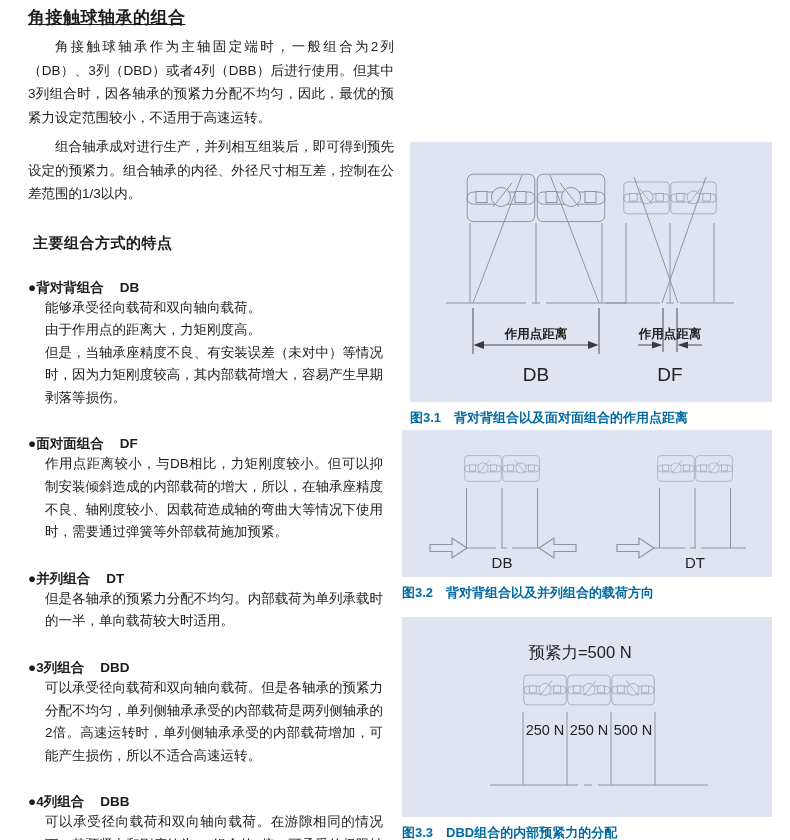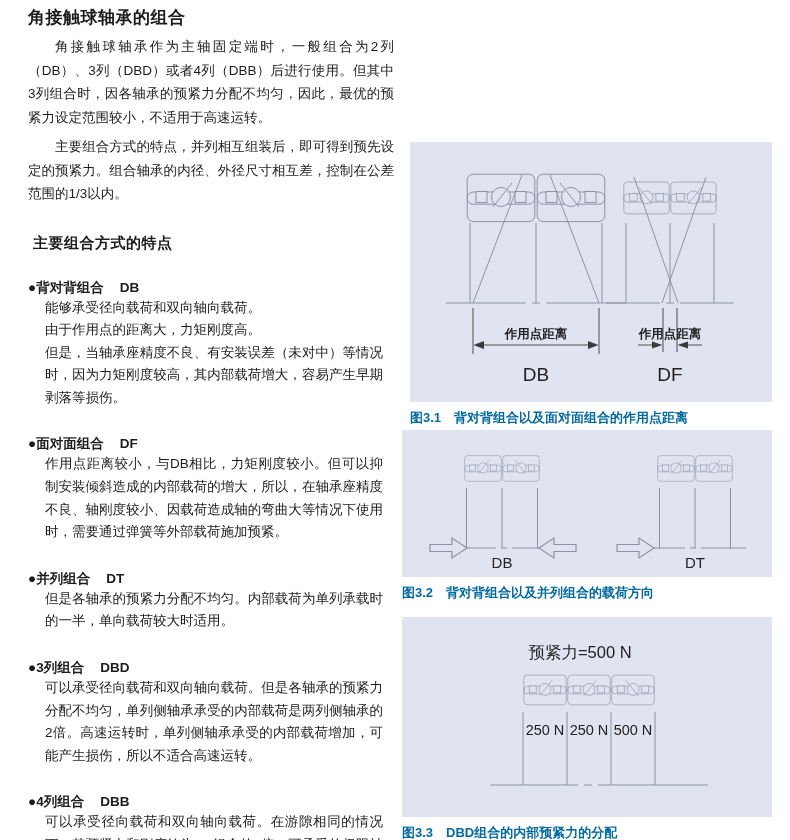--- a/index.html
+++ b/index.html
@@ -9,21 +9,21 @@
   }
   *{margin:0;padding:0;box-sizing:border-box;}
   html,body{background:#fff;}
   body{
     width:790px;height:840px;position:relative;overflow:hidden;
     font-family:"Liberation Sans","DejaVu Sans",sans-serif;
     color:var(--ink);
   }
   
   .left-col{position:absolute;left:28px;top:6px;width:366px;}
-  .page-title{font-size:17px;font-weight:bold;letter-spacing:.5px;}
+  .page-title{font-size:17px;font-weight:bold;letter-spacing:.5px;text-decoration:underline;}
   .intro p{
     font-size:13.5px;line-height:23.5px;text-indent:2em;
     margin-top:6px;text-align:justify;
   }
   .features{margin-top:28px;}
   .features-heading{font-size:15px;font-weight:bold;margin:0 0 6px 5px;letter-spacing:.5px;}
   .feature{margin-top:16px;}
   .feature-header{font-size:13.5px;font-weight:bold;line-height:19px;margin-top:25px;}
   .feature-header .code{margin-left:16px;font-family:"Liberation Sans",sans-serif;}
   .feature-body{
@@ -52,21 +52,21 @@
   .load-label{font-size:14.5px;font-weight:500;}
 </style>
 </head>
 <body>
 
 <div class="left-col">
   <h1 class="page-title">角接触球轴承的组合</h1>
 
   <div class="intro">
     <p>角接触球轴承作为主轴固定端时，一般组合为2列（DB）、3列（DBD）或者4列（DBB）后进行使用。但其中3列组合时，因各轴承的预紧力分配不均匀，因此，最优的预紧力设定范围较小，不适用于高速运转。</p>
-    <p>主要组合方式的特点，并列相互组装后，即可得到预先设定的预紧力。组合轴承的内径、外径尺寸相互差，控制在公差范围的1/3以内。</p>
+    <p>组合轴承成对进行生产，并列相互组装后，即可得到预先设定的预紧力。组合轴承的内径、外径尺寸相互差，控制在公差范围的1/3以内。</p>
   </div>
 
   <div class="features">
     <h2 class="features-heading">主要组合方式的特点</h2>
 
     <div class="feature">
       <div class="feature-header">
         <span>●</span><span>背对背组合</span><span class="code">DB</span>
       </div>
       <div class="feature-body">能够承受径向载荷和双向轴向载荷。

